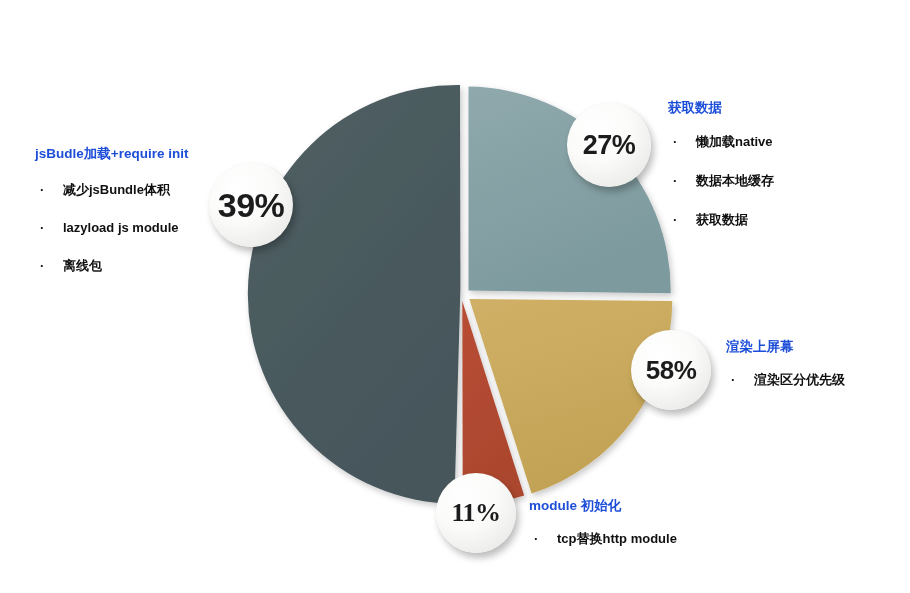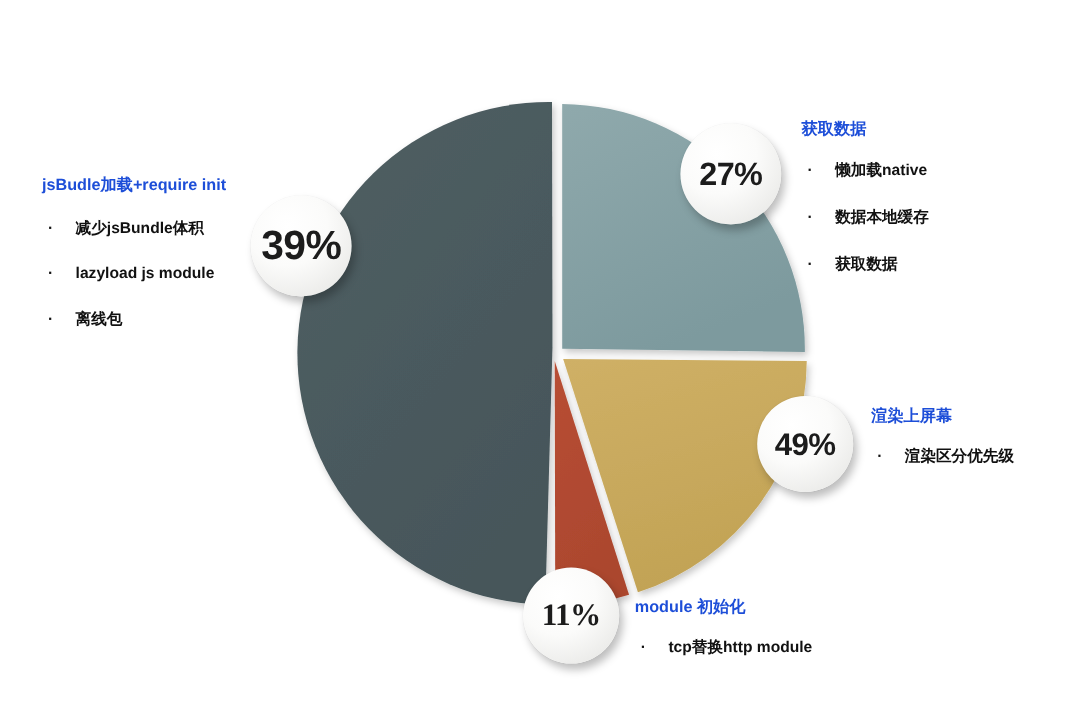--- a/index.html
+++ b/index.html
@@ -135,21 +135,21 @@
 
         <path fill="url(#gNative)" d="M 269.2 417.6 A 204 204 0 0 1 207.7 427.1 L 207.3 222.9 Z"></path>
 
         <path fill="url(#gJs)" d="M 199.4 425.8 A 204 204 0 0 1 205.0 7.1 L 205.4 211.1 Z"></path>
       </g>
     </svg>
   </div>
 
   <div class="bubble bubble-39">39%</div>
   <div class="bubble bubble-27">27%</div>
-  <div class="bubble bubble-23">49%</div>
+  <div class="bubble bubble-23">58%</div>
   <div class="bubble bubble-11">11%</div>
 
   <div class="block" id="block-js">
     <div class="block-title">jsBudle加载+require init</div>
     <ul class="bullets">
       <li>
         <span class="bullet-dot">·</span>
         <span>减少jsBundle体积</span>
       </li>
       <li>

